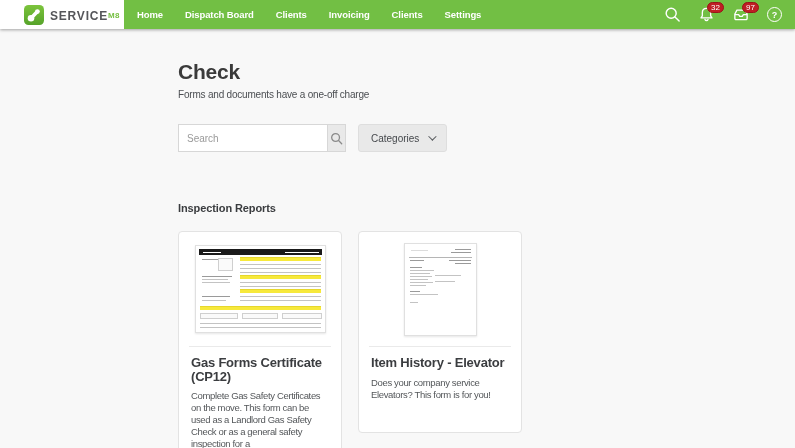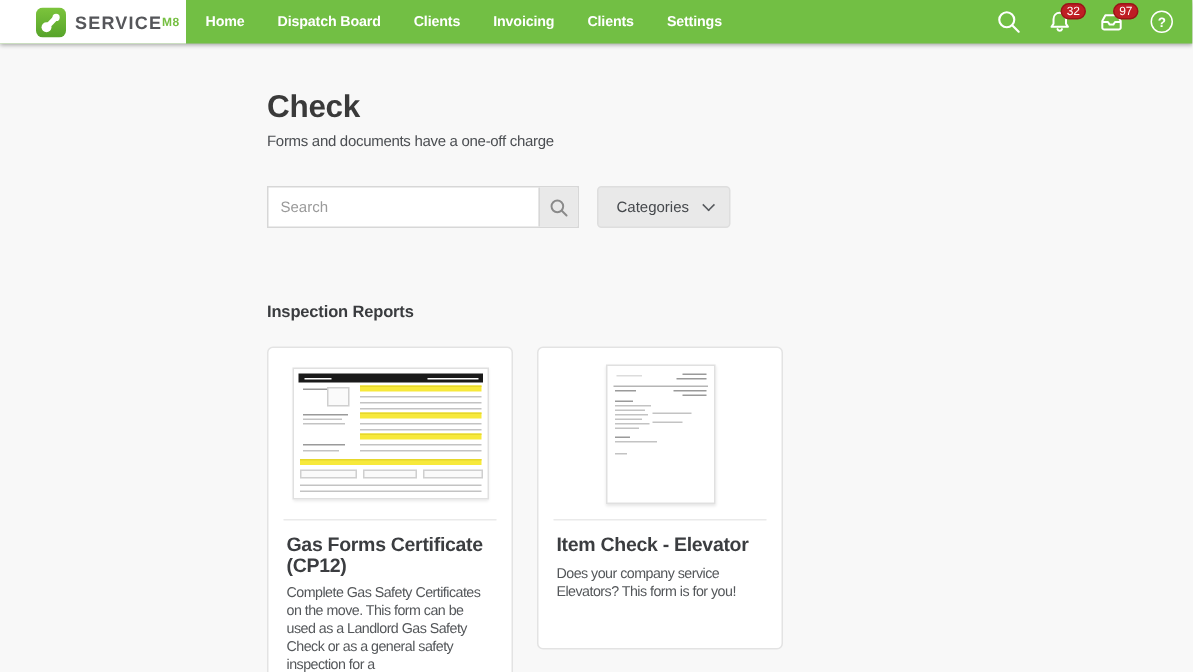--- a/index.html
+++ b/index.html
@@ -77,21 +77,21 @@
   }
 
   
   .main { padding:30px 0 0 178px; width:702px; }
   .page-title { font-size:21px; line-height:26px; font-weight:600; color:#3a3a3a; letter-spacing:-.2px; }
   .page-subtitle { margin-top:4px; font-size:10px; letter-spacing:-.2px; color:#4b4e52; }
 
   .toolbar { margin-top:24px; display:flex; align-items:center; }
   .search-box {
     display:flex; align-items:stretch;
-    width:208px; height:28px;
+    width:168px; height:28px;
     border:1px solid #d7d7d7;
     background:#fff;
   }
   .search-input {
     flex:1;
     border:none; outline:none;
     font-family:"Liberation Sans", sans-serif;
     font-size:10px;
     color:#555;
     padding:0 8px;
@@ -315,18 +315,18 @@
           <i class="ln" style="left:5px;  top:35px; width:18px;"></i>
           <i class="ln" style="left:30px; top:37px; width:20px;"></i>
           <i class="ln" style="left:5px;  top:38px; width:23px;"></i>
           <i class="ln" style="left:5px;  top:41px; width:16px;"></i>
           <i class="lnd" style="left:5px;  top:47px; width:10px;"></i>
           <i class="ln" style="left:5px;  top:50px; width:28px;"></i>
           <i class="ln" style="left:5px;  top:58px; width:8px;"></i>
         </div>
       </div>
       <div class="card-divider"></div>
-      <div class="card-title">Item Check - Elevator</div>
+      <div class="card-title">Item History - Elevator</div>
       <div class="card-desc">Does your company service Elevators? This form is for you!</div>
     </div>
 
   </div>
 </div>
 
 </body></html>

